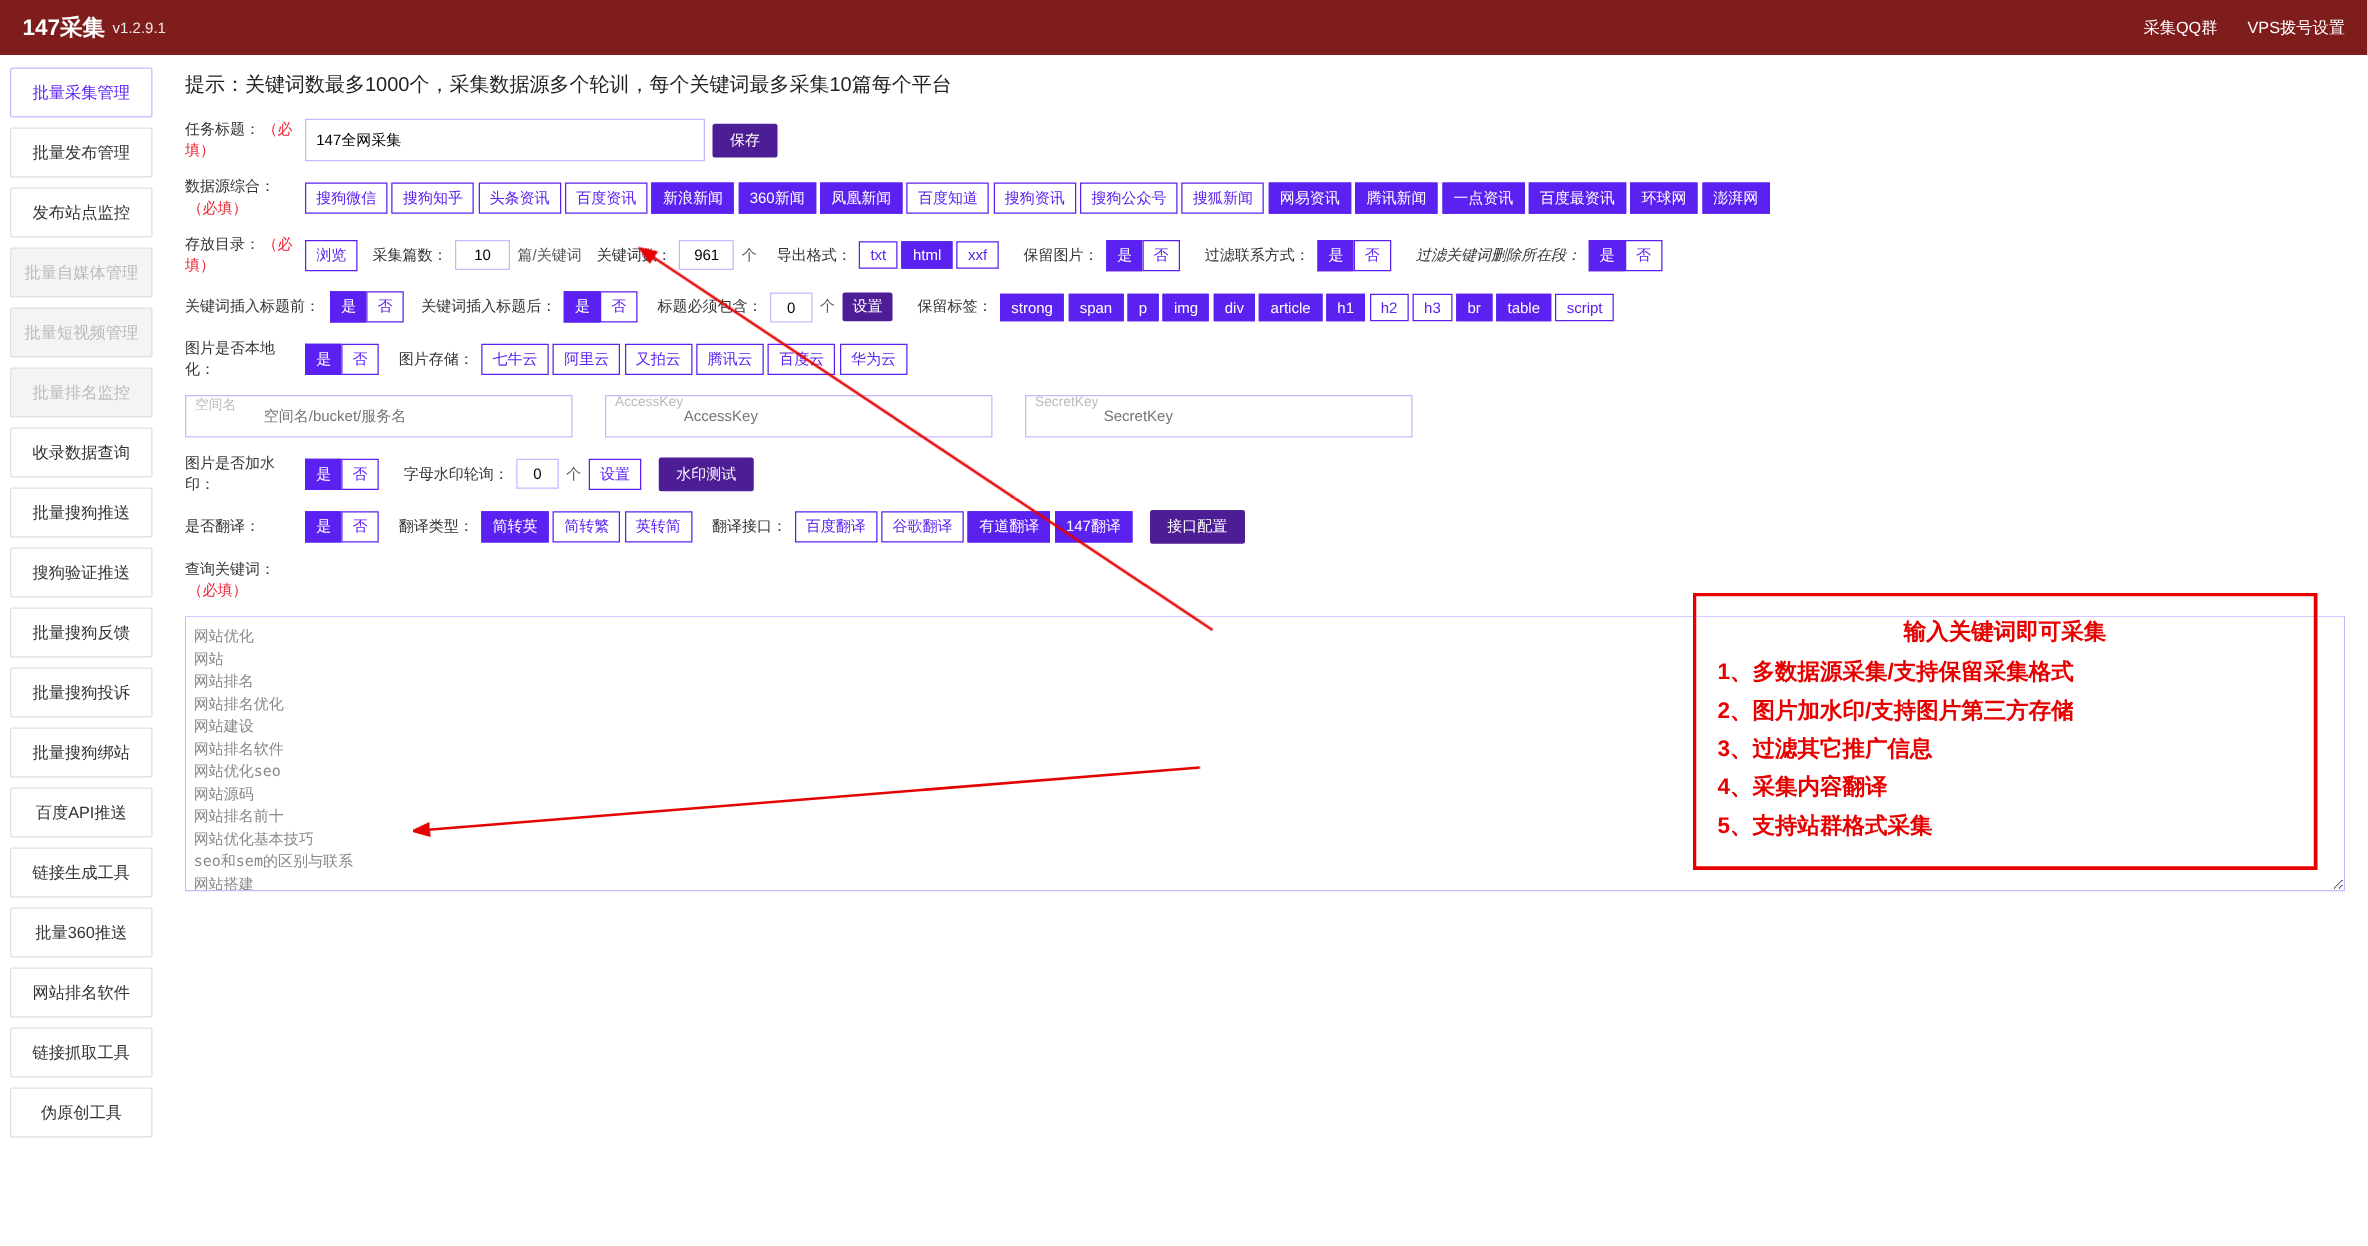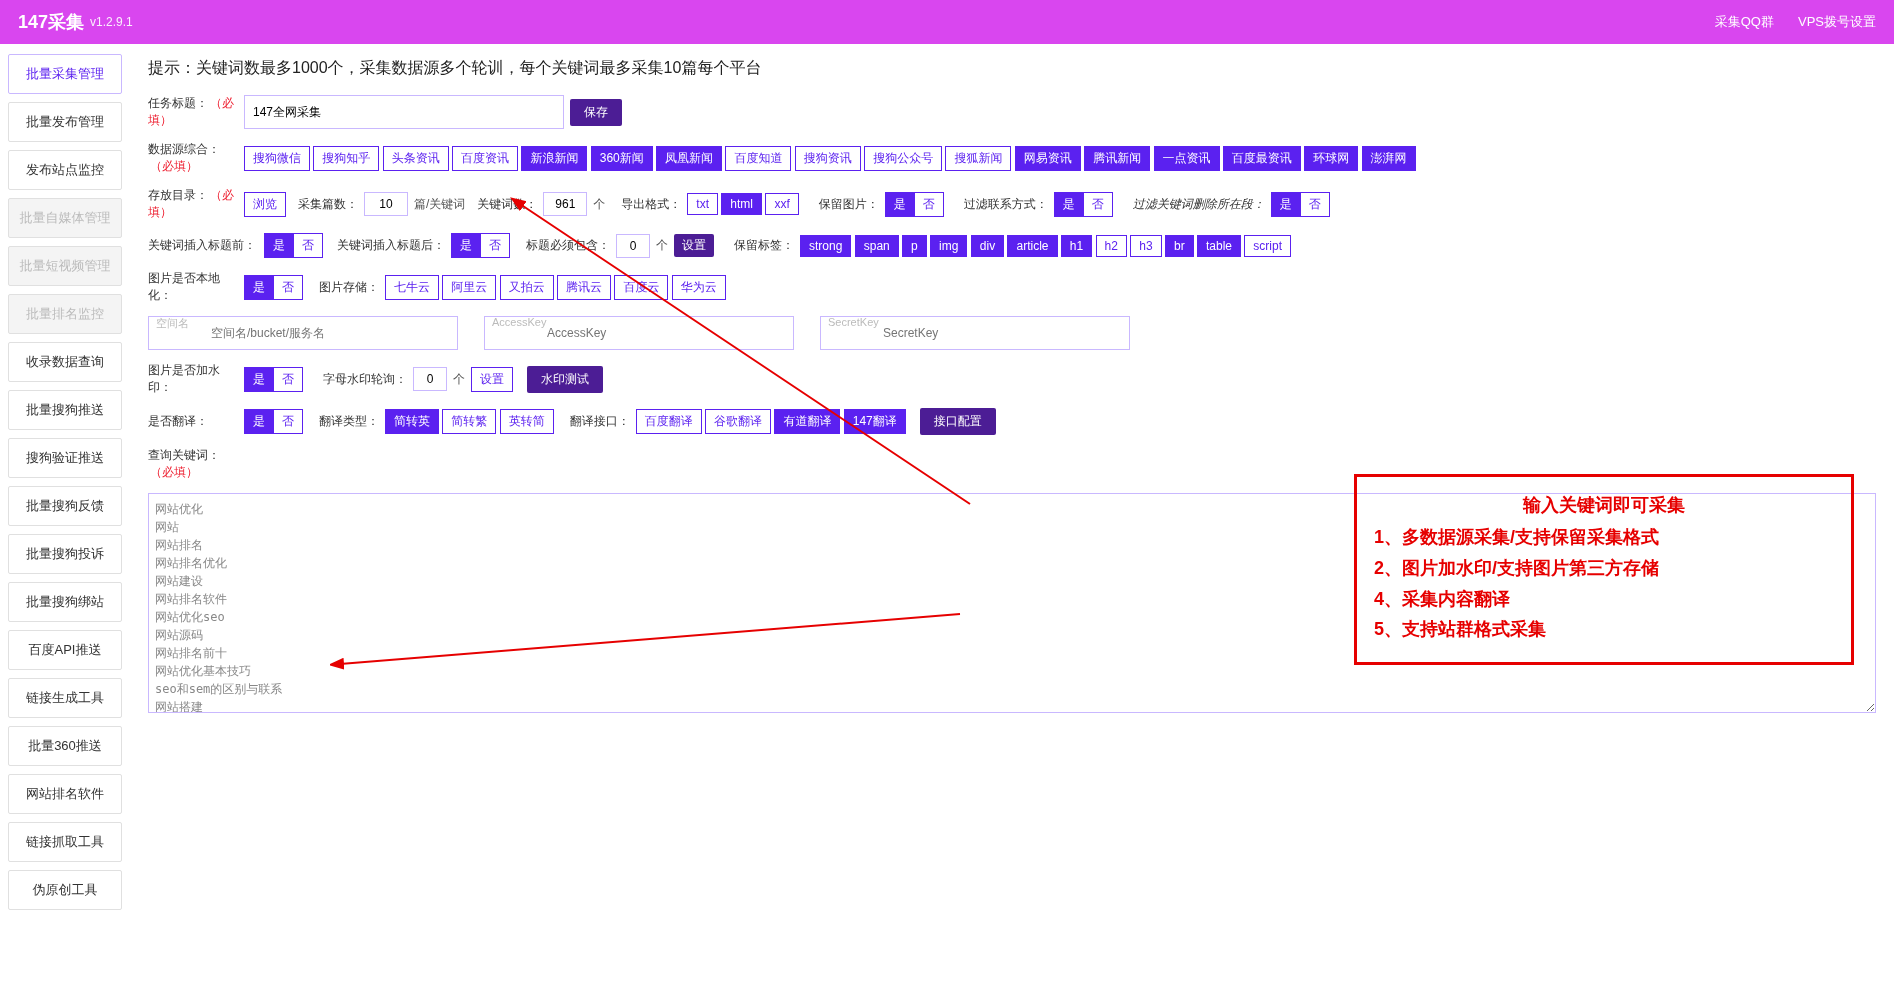--- a/index.html
+++ b/index.html
@@ -1,19 +1,19 @@
 <!DOCTYPE html>
 <html><head>
 <meta charset="utf-8">
 <style>
 * { box-sizing: border-box; margin: 0; padding: 0; }
 body { font-family: "Microsoft YaHei", Arial, sans-serif; font-size: 12px; background: #fff; color: #333; }
 
 
-.header { background: #d946ef; color: #fff; height: 44px; display: flex; align-items: center; padding: 0 18px; }
+.header { background: #7f1d1d; color: #fff; height: 44px; display: flex; align-items: center; padding: 0 18px; }
 .brand { font-size: 18px; font-weight: bold; }
 .version { font-size: 12px; margin-left: 6px; opacity: .9; }
 .header-spacer { flex: 1; }
 .header-link { color: #fff; margin-left: 24px; font-size: 13px; cursor: pointer; }
 
 
 .layout { display: flex; }
 .sidebar { width: 130px; padding: 10px 8px; }
 .nav-item {
   display: block; width: 100%; text-align: center;
@@ -263,20 +263,21 @@
 网站搭建
 网站排名查询
 网站优化培训
 seo是什么意思</textarea>
 
     
     <div class="annot">
       <div class="t">输入关键词即可采集</div>
       <div class="li">1、多数据源采集/支持保留采集格式</div>
       <div class="li">2、图片加水印/支持图片第三方存储</div>
+      <div class="li">3、过滤其它推广信息</div>
       <div class="li">4、采集内容翻译</div>
       <div class="li">5、支持站群格式采集</div>
     </div>
     <svg class="arrow" style="left:380px; top:150px;" width="470" height="320">
       <defs>
           <marker id="ah" markerWidth="10" markerHeight="10" refX="2" refY="3" orient="auto">
             <path d="M0,0 L0,6 L8,3 z" fill="#e60000"></path>
           </marker>
         </defs>
       <line x1="460" y1="310" x2="10" y2="10" stroke="#e60000" stroke-width="2" marker-end="url(#ah)"></line>

